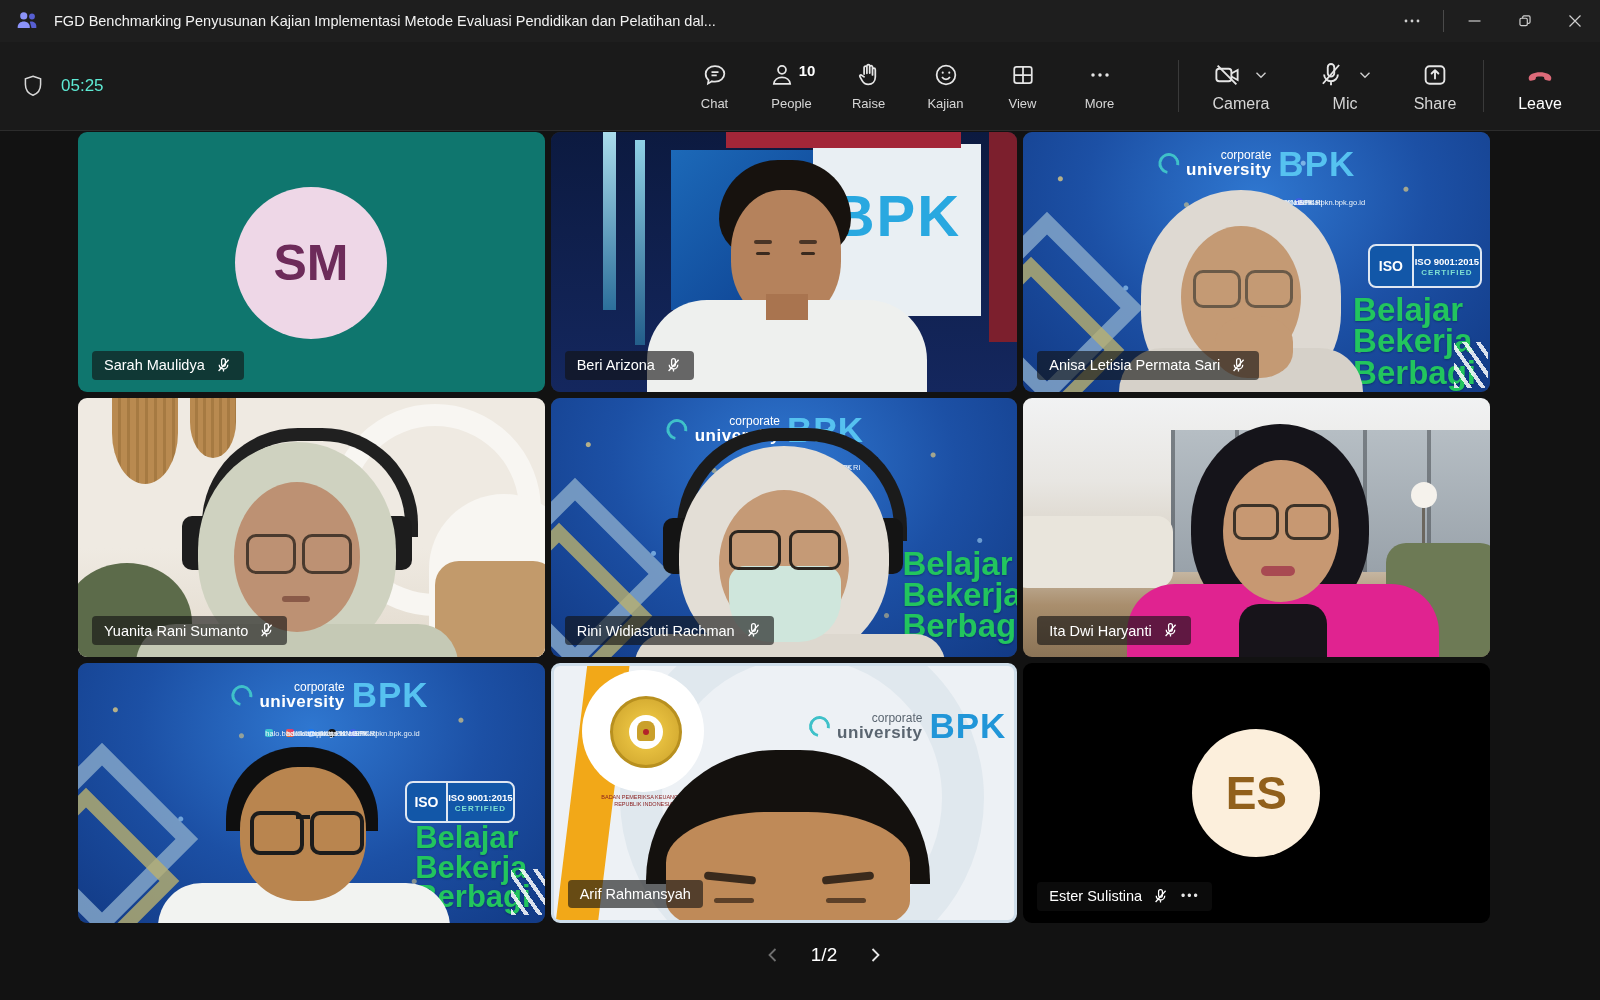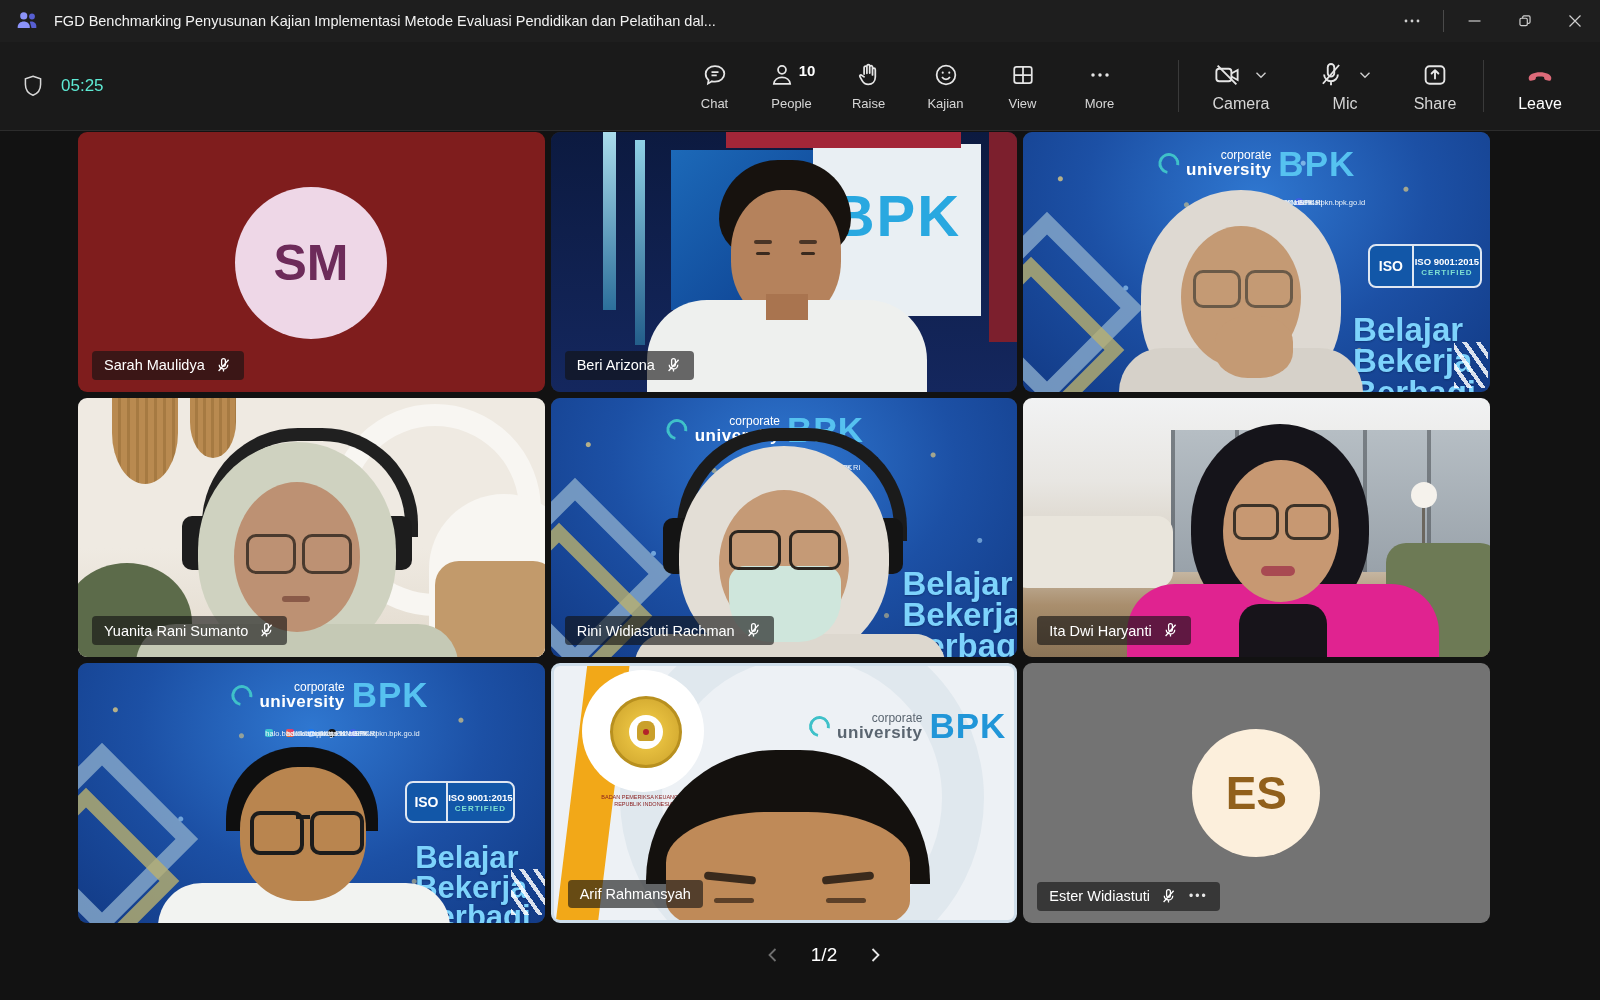--- a/index.html
+++ b/index.html
@@ -53,21 +53,21 @@
   .cubpk{font-size:35px;font-weight:800;color:#56c2f0;line-height:.9;letter-spacing:1px;}
   .socialrow{top:66px;left:0;right:0;display:flex;justify-content:center;gap:13px;z-index:3;}
   .socialrow .sitem{position:static;display:flex;align-items:center;gap:3px;color:#eef4fa;font-size:7.5px;}
   .sdot{position:static;width:8px;height:8px;border-radius:2px;flex:0 0 auto;}
   .iso{background:#1257a8;border:2px solid #dfe7f2;border-radius:8px;display:flex;z-index:4;}
   .iso *{position:static;}
   .isoL{width:38%;display:flex;align-items:center;justify-content:center;color:#fff;font-weight:800;font-size:14px;border-right:2px solid #dfe7f2;}
   .isoR{flex:1;display:flex;flex-direction:column;align-items:center;justify-content:center;gap:1px;}
   .isocert{color:#fff;font-weight:700;font-size:9.5px;white-space:nowrap;}
   .isoctd{color:#7ee0d2;font-weight:700;font-size:8px;letter-spacing:1px;}
-  .slogan{color:#7dd3fc;font-weight:800;line-height:.95;z-index:4;text-shadow:0 1px 2px rgba(0,20,60,.4);margin-top:20px;}
+  .slogan{color:#22c55e;font-weight:800;line-height:.95;z-index:4;text-shadow:0 1px 2px rgba(0,20,60,.4);}
   .slogan span{position:static;display:block;}
   .hatch{width:34px;height:46px;background:repeating-linear-gradient(55deg,#fff 0 4px,transparent 4px 11px);opacity:.85;z-index:4;}
   
   .pager{position:absolute;left:0;right:0;top:933px;height:44px;display:flex;align-items:center;justify-content:center;gap:28px;padding-left:48px;}
   .pagetxt{color:#fff;font-size:19px;}
   
   .skin{background:#c0956f;}
 </style>
 </head>
 <body>
@@ -222,21 +222,21 @@
               <path d="M12 9.8c-4.9 0-8.7 1.9-9 4.2-.1.9.1 1.8.6 2.3.3.3.8.4 1.2.3l2.7-.6c.6-.2 1-.6 1.1-1.2l.2-1.2c1-.3 2-.4 3.2-.4s2.2.1 3.2.4l.2 1.2c.1.6.5 1 1.1 1.2l2.7.6c.4.1.9 0 1.2-.3.5-.5.7-1.4.6-2.3-.3-2.3-4.1-4.2-9-4.2z" fill="#dd6a79"></path>
             </svg>
         </div>
         <span style="color:#fff;">Leave</span>
       </div>
     </div>
   </div>
 
   <div class="grid">
 
-    <div class="tile" style="background:#7f1d1d;">
+    <div class="tile" style="background:#0f766e;">
       <div class="avatar" style="left:157px;top:55px;width:152px;height:152px;background:#eed7e7;color:#6d2b5a;font-size:50px;position:absolute;">
           <span style="position:static;">SM</span>
         </div>
       <div class="tag">
         <span>Sarah Maulidya</span>
         <svg width="17" height="17" viewBox="0 0 16 16" fill="none" stroke="#fff" stroke-width="1.2">
             <rect x="6.2" y="1.6" width="3.6" height="7" rx="1.8"></rect>
             <path d="M4 7.3a4 4 0 0 0 8 0M8 11.3v2.4"></path>
             <path d="M12.8 2.6L3.4 13.2"></path>
           </svg>
@@ -319,20 +319,28 @@
         <span>Bekerja</span>
         <span>Berbagi</span>
       </div>
       <div class="hatch" style="right:2px;top:210px;"></div>
       <div style="left:118px;top:58px;width:200px;height:212px;background:#ded9d2;border-radius:50% 50% 42% 42%;z-index:5;"></div>
       <div class="skin" style="left:158px;top:94px;width:120px;height:142px;border-radius:50%;background:#c49a74;z-index:6;"></div>
       <div style="left:170px;top:138px;width:42px;height:32px;border:3px solid #6a5a48;border-radius:10px;z-index:7;"></div>
       <div style="left:222px;top:138px;width:42px;height:32px;border:3px solid #6a5a48;border-radius:10px;z-index:7;"></div>
       <div class="skin" style="left:192px;top:184px;width:78px;height:62px;border-radius:42%;background:#c49a74;z-index:8;"></div>
       <div style="left:96px;top:216px;width:244px;height:50px;background:#d6d1c9;border-radius:44px 44px 0 0;z-index:5;"></div>
+      <div class="tag">
+        <span>Anisa Letisia Permata Sari</span>
+        <svg width="17" height="17" viewBox="0 0 16 16" fill="none" stroke="#fff" stroke-width="1.2">
+            <rect x="6.2" y="1.6" width="3.6" height="7" rx="1.8"></rect>
+            <path d="M4 7.3a4 4 0 0 0 8 0M8 11.3v2.4"></path>
+            <path d="M12.8 2.6L3.4 13.2"></path>
+          </svg>
+      </div>
     </div>
 
     <div class="tile">
       <div style="inset:0;background:linear-gradient(#efeae2 58%,#e2dacd 100%);"></div>
       <div style="left:34px;top:0;width:66px;height:86px;background:repeating-linear-gradient(90deg,#b98a50 0 6px,#a67a42 6px 9px);border-radius:0 0 52% 52%/0 0 62% 62%;"></div>
       <div style="left:112px;top:0;width:46px;height:60px;background:repeating-linear-gradient(90deg,#b98a50 0 5px,#a67a42 5px 8px);border-radius:0 0 50% 50%/0 0 60% 60%;"></div>
       <div style="right:4px;top:6px;width:168px;height:168px;border:22px solid #f8f6f2;border-radius:50%;"></div>
       <div style="right:-34px;top:96px;width:150px;height:164px;background:#f8f6f2;border-radius:76px 76px 0 0;"></div>
       <div style="left:-16px;bottom:-26px;width:130px;height:120px;background:#5c6b4a;border-radius:50%;"></div>
       <div style="right:-12px;bottom:-12px;width:122px;height:108px;background:#c29a6b;border-radius:24px 24px 0 0;"></div>
@@ -514,26 +522,26 @@
       <div class="skin" style="left:112px;top:146px;width:244px;height:120px;background:#bf8a58;border-radius:42% 42% 26% 26%;z-index:6;"></div>
       <div style="left:150px;top:208px;width:52px;height:8px;background:#3a2a1c;border-radius:4px;transform:rotate(6deg);z-index:7;"></div>
       <div style="left:268px;top:208px;width:52px;height:8px;background:#3a2a1c;border-radius:4px;transform:rotate(-6deg);z-index:7;"></div>
       <div style="left:160px;top:232px;width:40px;height:5px;background:#5c4028;border-radius:3px;z-index:7;"></div>
       <div style="left:272px;top:232px;width:40px;height:5px;background:#5c4028;border-radius:3px;z-index:7;"></div>
       <div class="tag">
         <span>Arif Rahmansyah</span>
       </div>
     </div>
 
-    <div class="tile" style="background:#737373;">
+    <div class="tile" style="background:#000000;">
       <div class="avatar" style="left:169px;top:66px;width:128px;height:128px;background:#fcefdc;color:#91601c;font-size:46px;position:absolute;">
           <span style="position:static;">ES</span>
         </div>
       <div class="tag">
-        <span>Ester Widiastuti</span>
+        <span>Ester Sulistina</span>
         <svg width="17" height="17" viewBox="0 0 16 16" fill="none" stroke="#fff" stroke-width="1.2">
             <rect x="6.2" y="1.6" width="3.6" height="7" rx="1.8"></rect>
             <path d="M4 7.3a4 4 0 0 0 8 0M8 11.3v2.4"></path>
             <path d="M12.8 2.6L3.4 13.2"></path>
           </svg>
         <span class="dots3">•••</span>
       </div>
     </div>
 
   </div>

